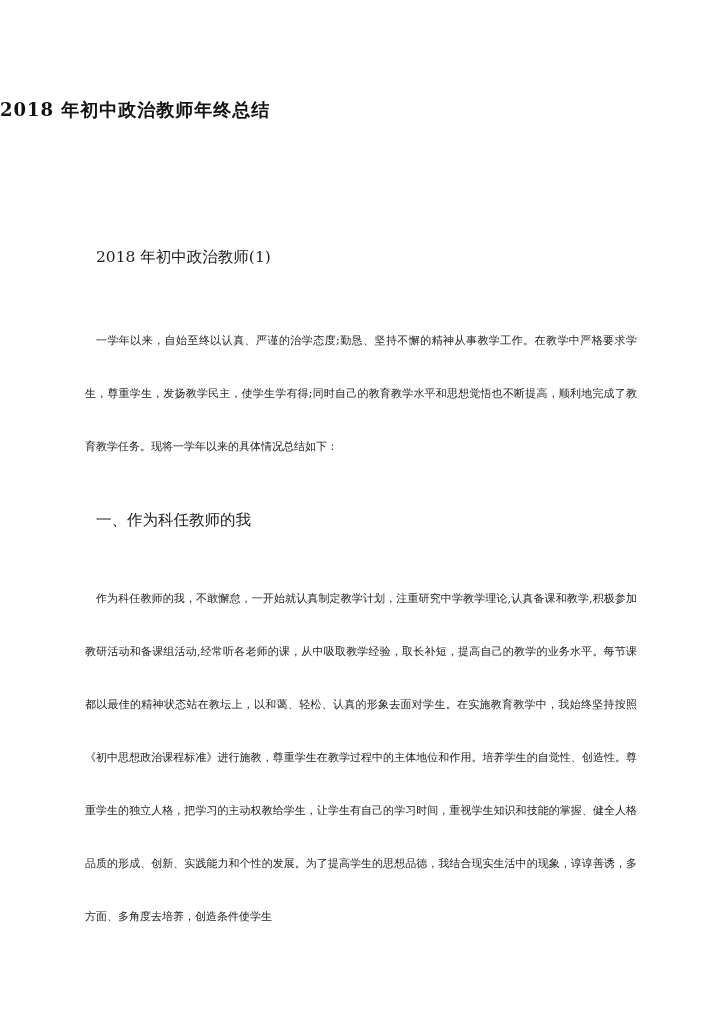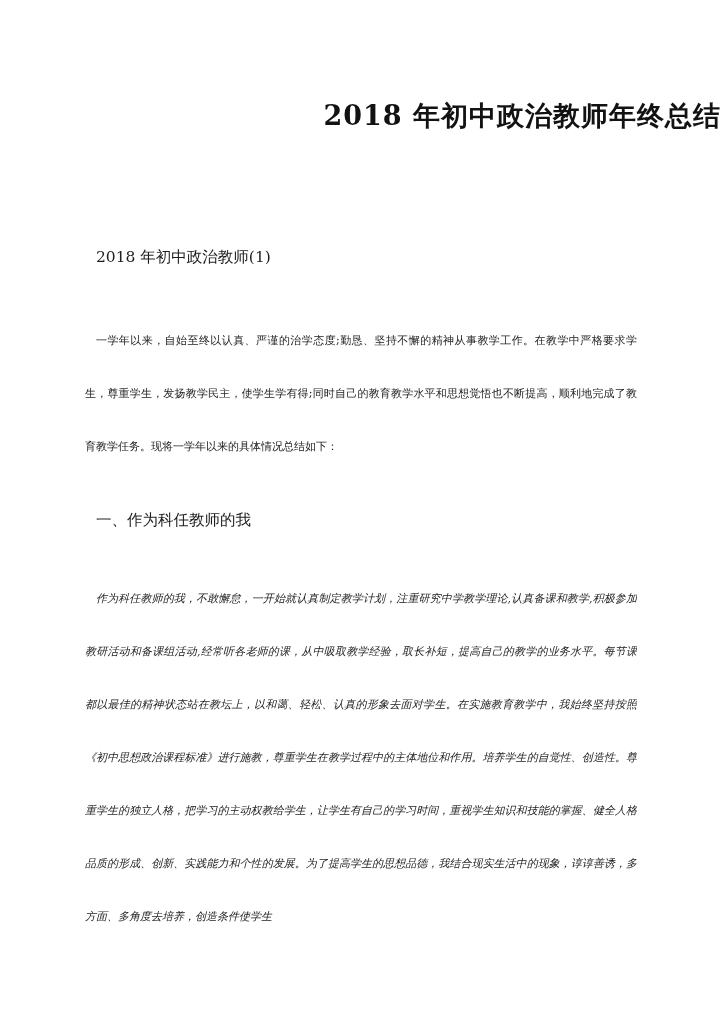--- a/index.html
+++ b/index.html
@@ -23,22 +23,22 @@
     background: #ffffff;
     box-sizing: border-box;
   }
 
   
   .doc-title {
     position: absolute;
     top: 78px;
     left: 0;
     width: 721px;
-    text-align: right;
-    font-size: 27px;
+    text-align: left;
+    font-size: 18px;
     font-weight: bold;
     letter-spacing: 1px;
     color: #121212;
     line-height: 40px;
     white-space: nowrap;
   }
 
   
   .body-block {
     position: absolute;
@@ -79,21 +79,20 @@
   }
 
   
   .gap-after-subtitle { height: 38px; }
   .gap-before-section { height: 28px; }
   .gap-after-section  { height: 33px; }
 
   .para-last {
     
     overflow: hidden;
-    font-style: italic;
   }
 </style>
 </head>
 <body>
 
 <div class="page">
 
   <h1 class="doc-title">2018 年初中政治教师年终总结</h1>
 
   <div class="body-block">

